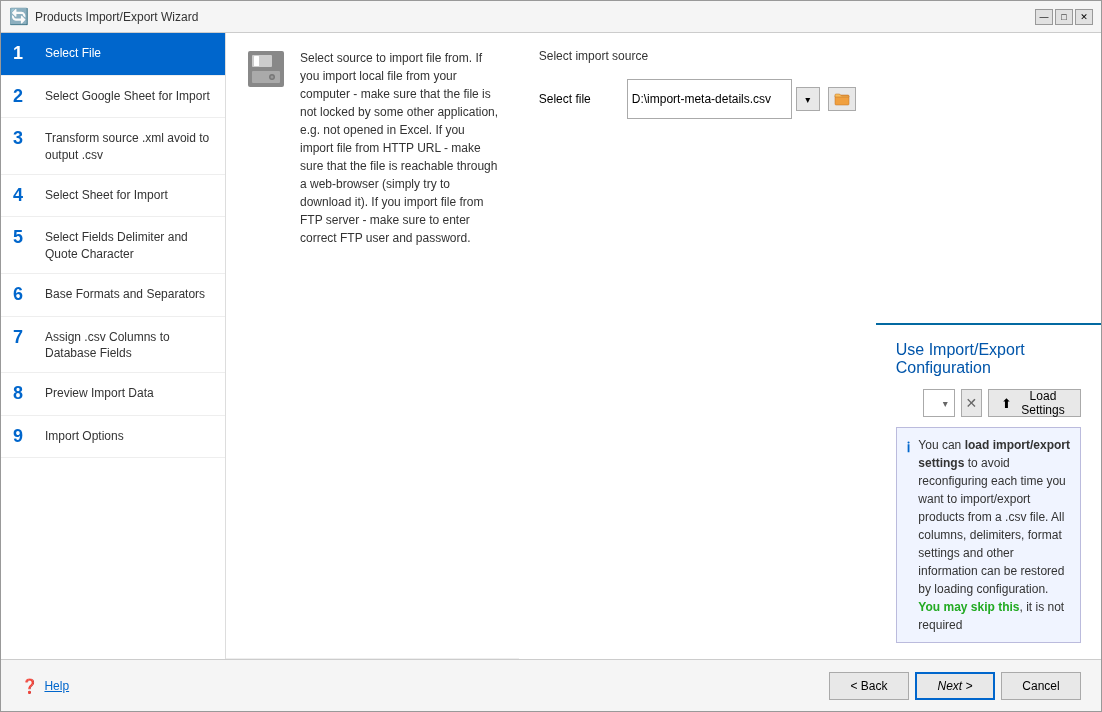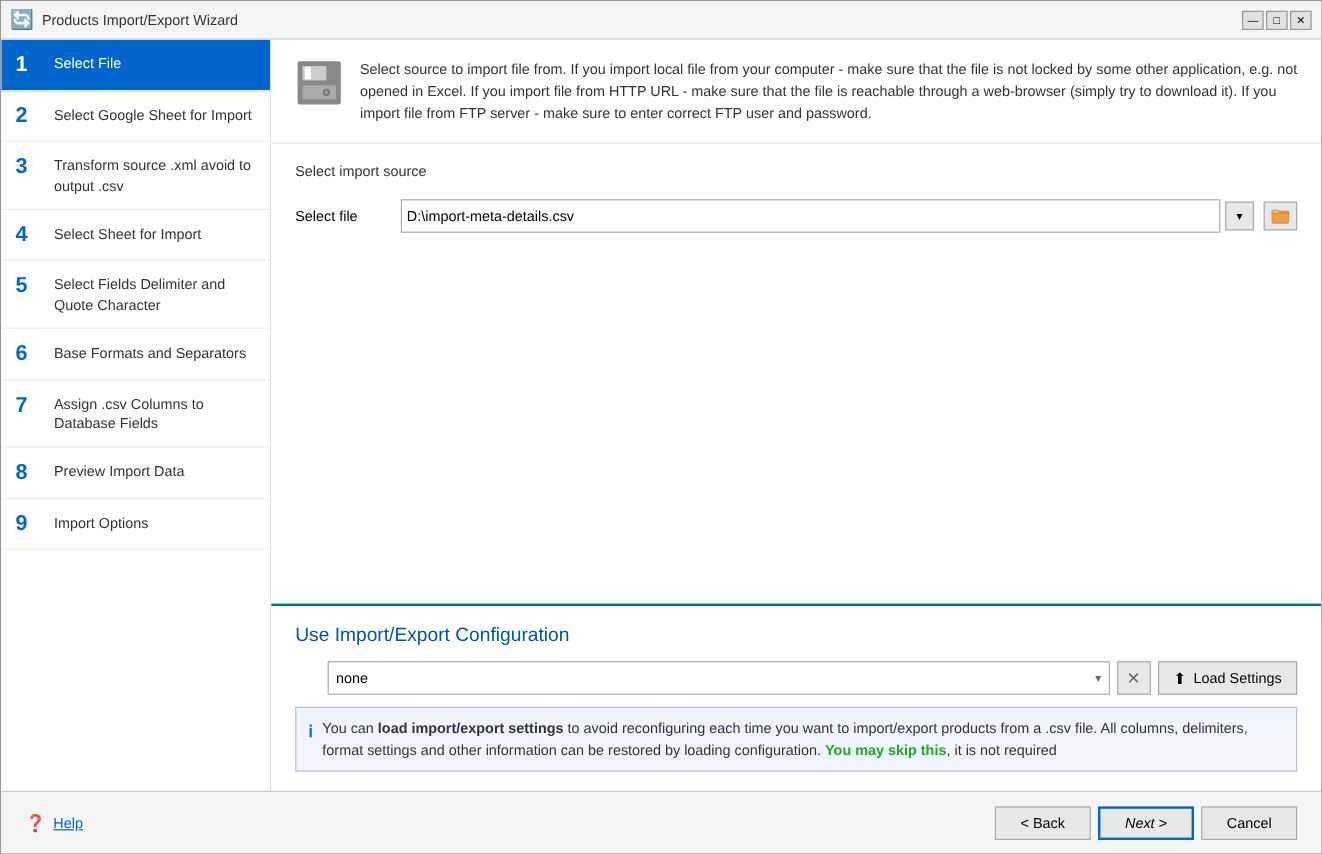--- a/index.html
+++ b/index.html
@@ -11,21 +11,21 @@
     .title-bar-controls { display: flex; gap: 2px; }
     .title-bar-btn { width: 18px; height: 16px; border: 1px solid #999; background: #e1e1e1; font-size: 9px; cursor: pointer; display: flex; align-items: center; justify-content: center; }
     .main-content { display: flex; flex: 1; overflow: hidden; }
     .sidebar { width: 225px; background: #fff; border-right: 1px solid #ddd; overflow-y: auto; }
     .sidebar-item { display: flex; align-items: flex-start; padding: 10px 12px; cursor: pointer; border-bottom: 1px solid #eee; }
     .sidebar-item.active { background: #0066cc; color: #fff; }
     .sidebar-item.active .step-num { color: #fff; }
     .sidebar-item.active .step-label { color: #fff; }
     .step-num { font-size: 18px; font-weight: bold; color: #0066cc; min-width: 24px; margin-right: 8px; line-height: 1.2; }
     .step-label { font-size: 12px; color: #333; line-height: 1.4; padding-top: 2px; }
-    .content-area { flex: 1; display: flex; flex-direction: column; overflow-y: auto; background: #fff; }
+    .content-area { flex: 1; display: flex; flex-direction: row; overflow-y: auto; background: #fff; }
     .top-info { display: flex; align-items: flex-start; padding: 16px 20px; border-bottom: 1px solid #eee; gap: 14px; }
     .info-text { font-size: 12px; color: #333; line-height: 1.5; }
     .form-section { padding: 16px 20px; }
     .section-label { font-size: 12px; margin-bottom: 10px; color: #333; }
     .radio-group { display: flex; flex-direction: column; gap: 6px; margin-left: 4px; }
     .radio-item { display: flex; align-items: center; gap: 6px; font-size: 12px; }
     .radio-item input[type="radio"] { margin: 0; }
     .file-select-row { display: flex; align-items: center; margin-top: 16px; gap: 8px; }
     .file-select-label { font-size: 12px; width: 80px; flex-shrink: 0; }
     .file-input-wrapper { display: flex; align-items: center; gap: 4px; flex: 1; }
@@ -130,21 +130,21 @@
         </div>
         <span class="info-text">Select source to import file from. If you import local file from your computer - make sure that the file is not locked by some other application, e.g. not opened in Excel. If you import file from HTTP URL - make sure that the file is reachable through a web-browser (simply try to download it). If you import file from FTP server - make sure to enter correct FTP user and password.</span>
       </div>
 
       <div class="form-section">
         <div class="section-label">Select import source</div>
 
         <div class="file-select-row">
           <span class="file-select-label">Select file</span>
           <div class="file-input-wrapper">
-            <input class="file-input" type="text" style="flex: 1 1 0%; font-size: 12px; height: 28px; border: 1px solid rgb(170, 170, 170); padding: 0px 4px;" value="D:\import-meta-details.csv">
+            <input class="file-input" type="text" style="flex: 1 1 0%; font-size: 12px; height: 40px; border: 1px solid rgb(170, 170, 170); padding: 0px 4px;" value="D:\import-meta-details.csv">
             <button class="file-dropdown-btn">▾</button>
           </div>
           <button class="browse-btn">
             <svg width="16" height="16" viewBox="0 0 16 16">
               <rect x="1" y="4" width="14" height="10" rx="1" fill="#f0a040" stroke="#c07020" stroke-width="0.5"></rect>
               <path d="M1 6 L1 4 Q1 3 2 3 L5 3 Q6 3 6.5 4 L7.5 5 L15 5 L15 6 Z" fill="#f8c060" stroke="#c07020" stroke-width="0.5"></path>
             </svg>
           </button>
         </div>
 

